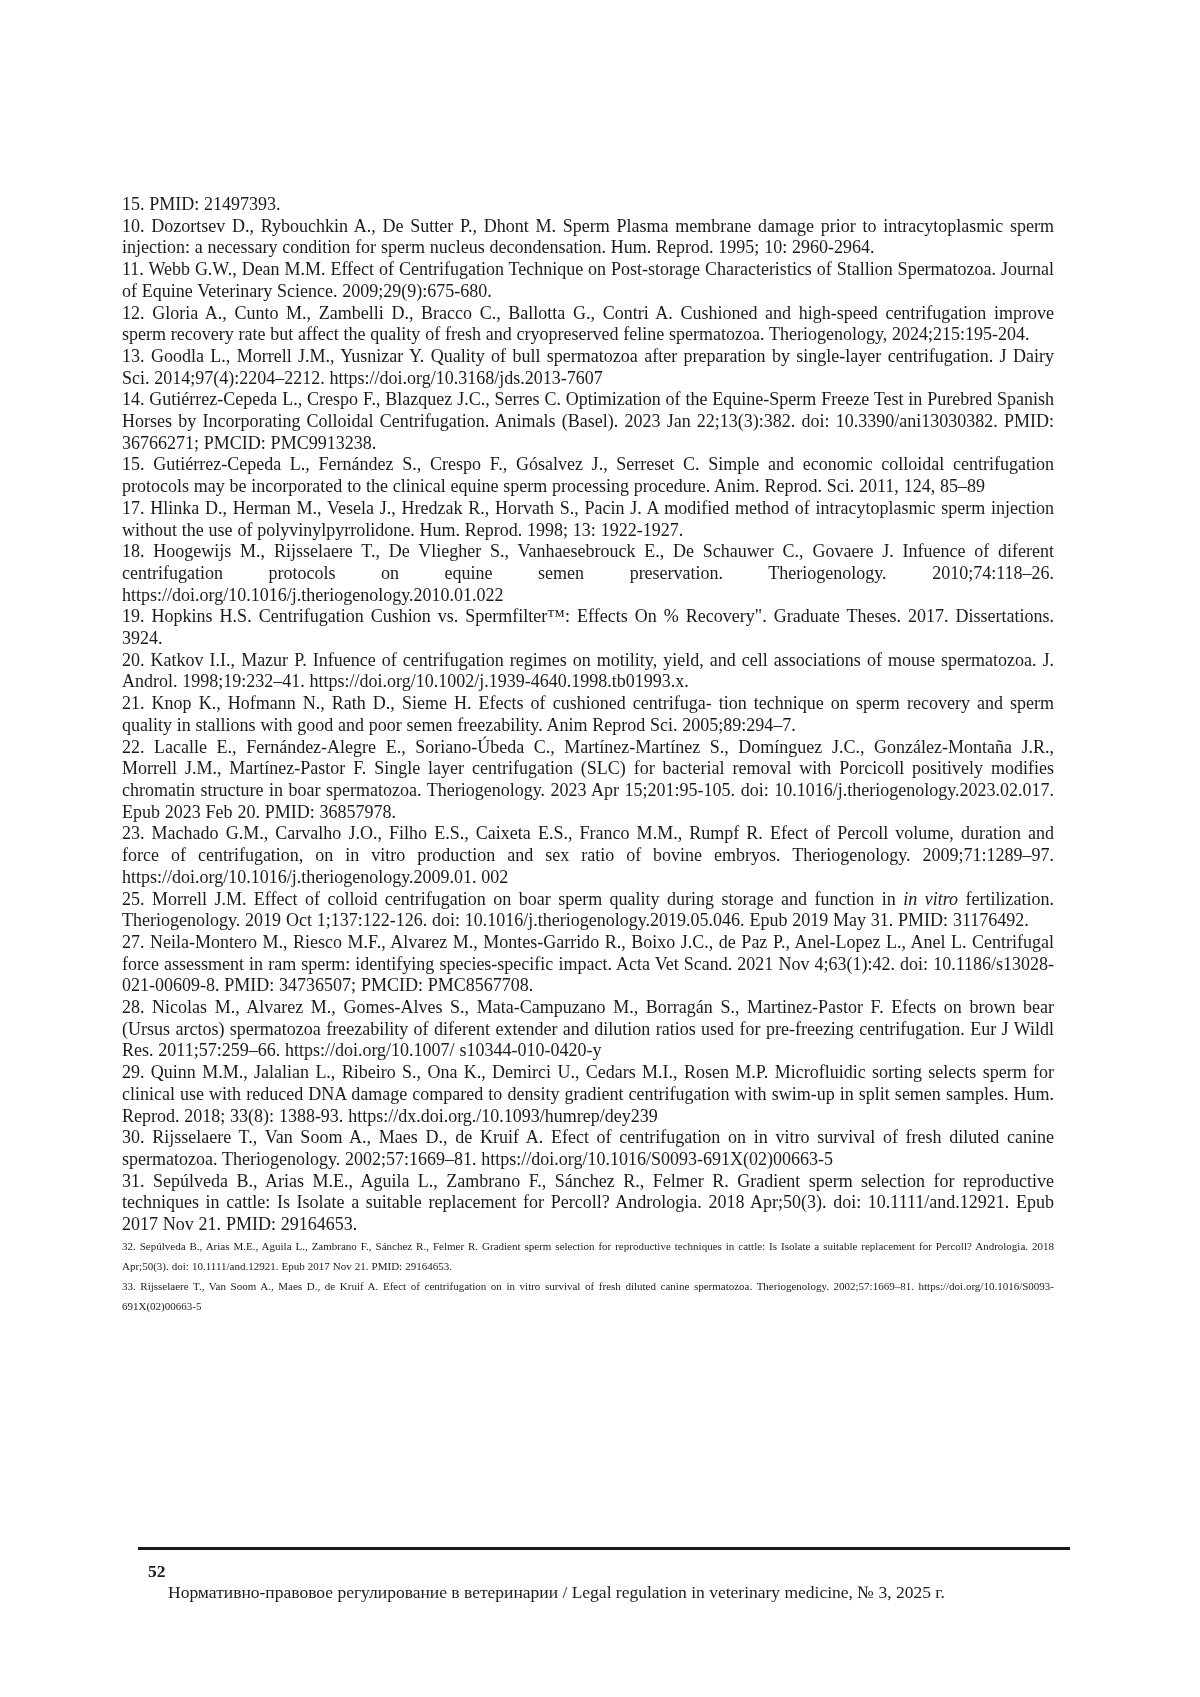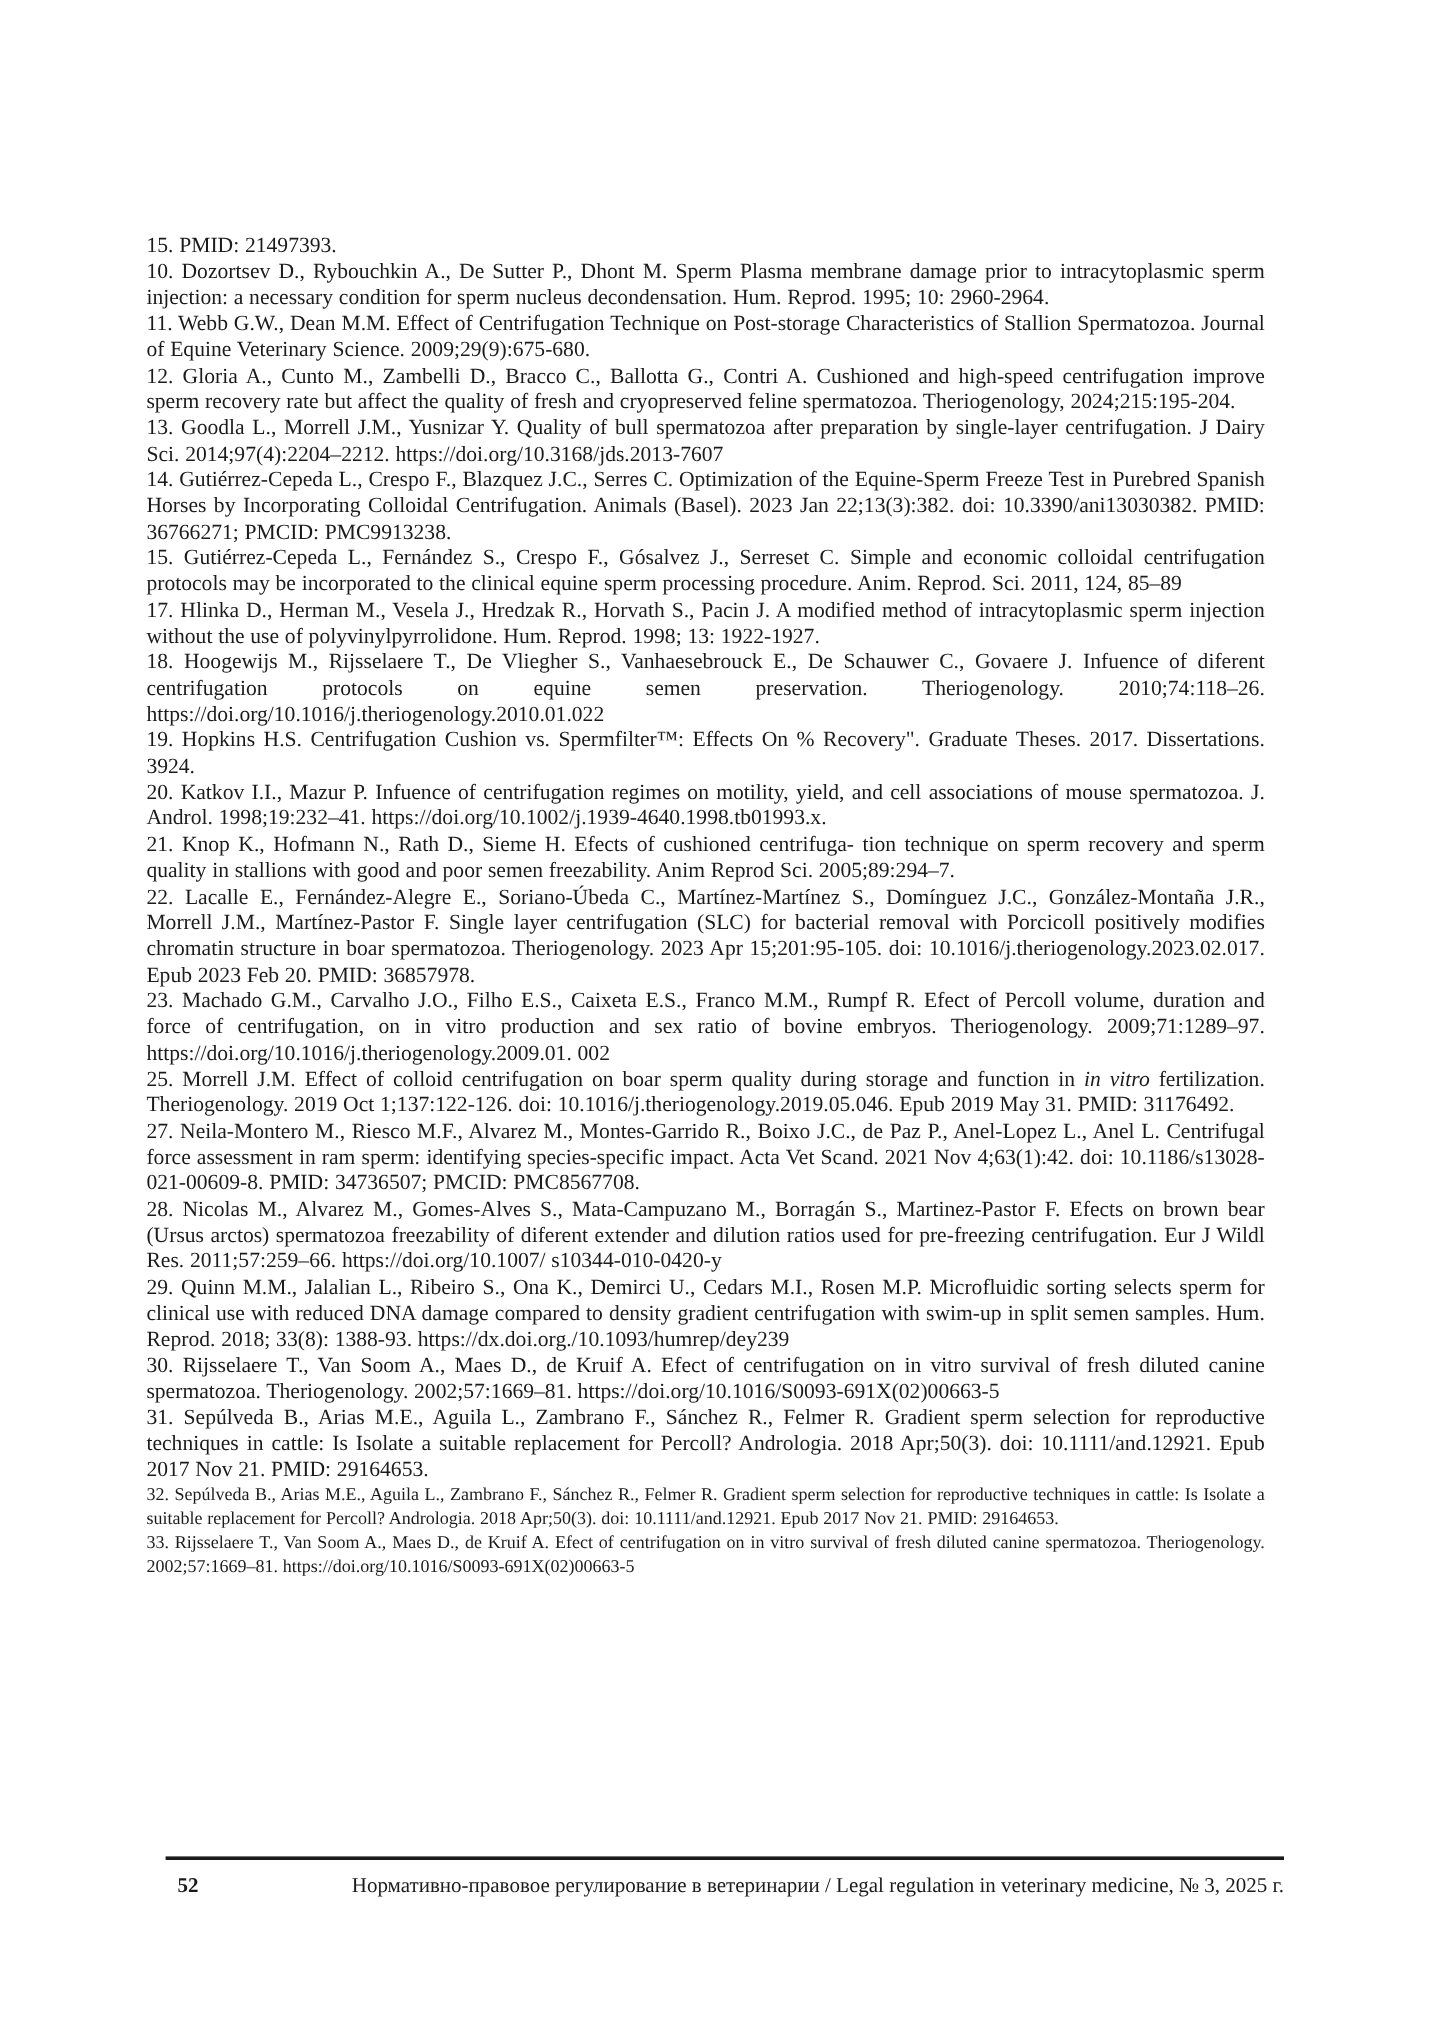--- a/index.html
+++ b/index.html
@@ -26,41 +26,42 @@
   .ref {
     margin: 0;
     font-size: 18px;
     line-height: 21.7px;
     text-align: justify;
     hyphens: auto;
     -webkit-hyphens: auto;
     word-spacing: 0.3px;
   }
   .ref.small {
-    font-size: 15px;
+    font-size: 11px;
     line-height: 20.2px;
   }
   .ref i { font-style: italic; }
   .footer {
     position: absolute;
     left: 138px;
     top: 1547px;
     width: 932px;
   }
   .footer-rule {
     width: 100%;
     height: 3px;
     background: #1b1b1b;
   }
   .footer-row {
     display: flex;
     align-items: baseline;
     margin-top: 11px;
     font-size: 17.5px;
     line-height: 21px;
+    flex-direction: column;
   }
   .page-num {
     font-weight: bold;
     flex: 0 0 auto;
     padding-left: 10px;
   }
   .journal-line {
     flex: 1 1 auto;
     text-align: right;
     padding-left: 30px;

